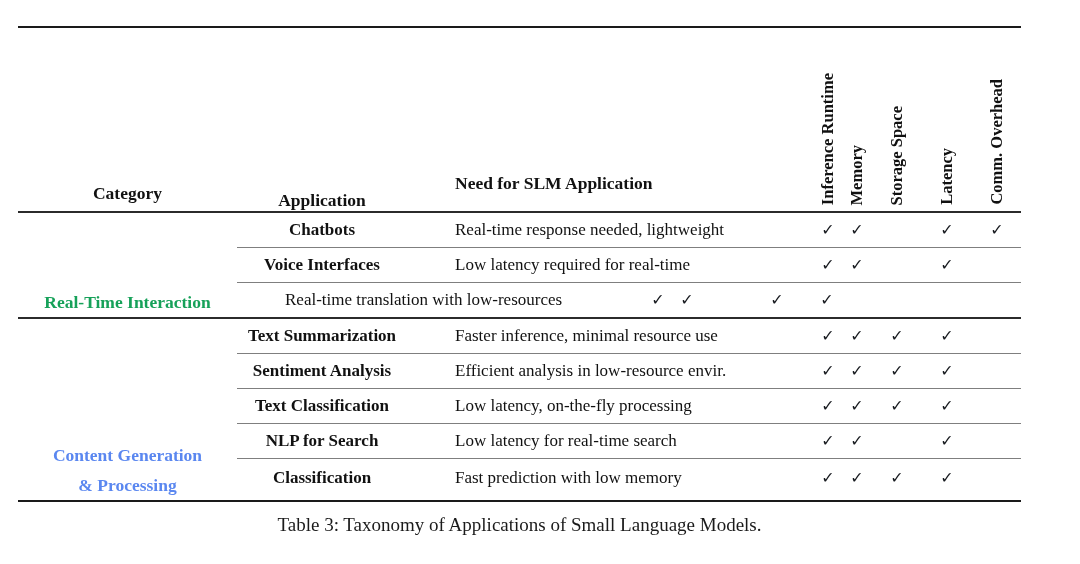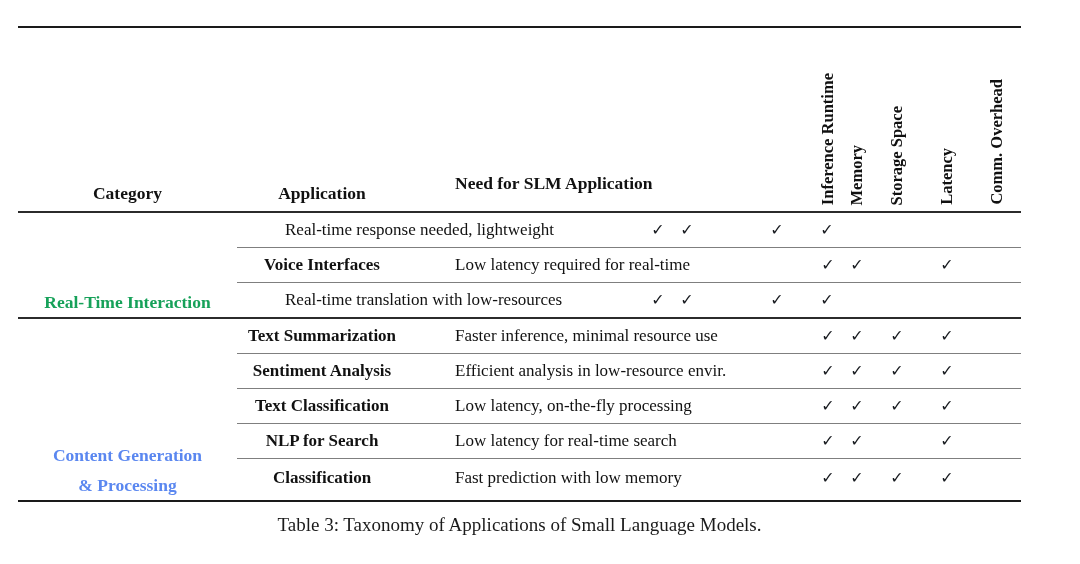--- a/index.html
+++ b/index.html
@@ -14,21 +14,21 @@
     border-top:2.5px solid #1a1a1a;
     border-bottom:2.5px solid #1a1a1a;
   }
   
   .header-row{
     display:flex;height:183px;align-items:stretch;
     border-bottom:2px solid #2b2b2b;
   }
   .hcell{display:flex;align-items:flex-end;font-weight:bold;font-size:17.5px;}
   .hcell.cat{width:219px;justify-content:center;padding-bottom:7px;}
-  .hcell.app{width:170px;justify-content:center;padding-bottom:7px;margin-top:31px;}
+  .hcell.app{width:170px;justify-content:center;margin-top:31px;}
   .hcell.need{width:408px;box-sizing:border-box;padding-left:48px;padding-bottom:17px;}
   .check-headers{display:flex;flex:1;}
   .check-hcell{display:flex;align-items:flex-end;justify-content:center;padding-bottom:6px;}
   .rot{
     writing-mode:vertical-rl;transform:rotate(180deg);
     font-weight:bold;font-size:16.5px;white-space:nowrap;line-height:1;
   }
   .w0{width:26px}.w1{width:32px}.w2{width:48px}.w3{width:52px}.w4{width:48px}
   
   .group{display:flex;}
@@ -80,20 +80,21 @@
   </div>
         </div>
     </div>
     <div id="groups">
         <div class="group">
     <div class="cat-cell" style="color: rgb(22, 161, 89);">
             <div>Real-Time Interaction</div>
           </div>
     <div class="rows">
             <div class="row">
+    <div class="cell app">Chatbots</div>
     <div class="cell need">Real-time response needed, lightweight</div>
     <div class="checks">
                 <div class="check-cell w0">
     <span class="check">✓</span>
   </div>
                 <div class="check-cell w1">
     <span class="check">✓</span>
   </div>
                 <div class="check-cell w2">
     <span class="check"></span>

